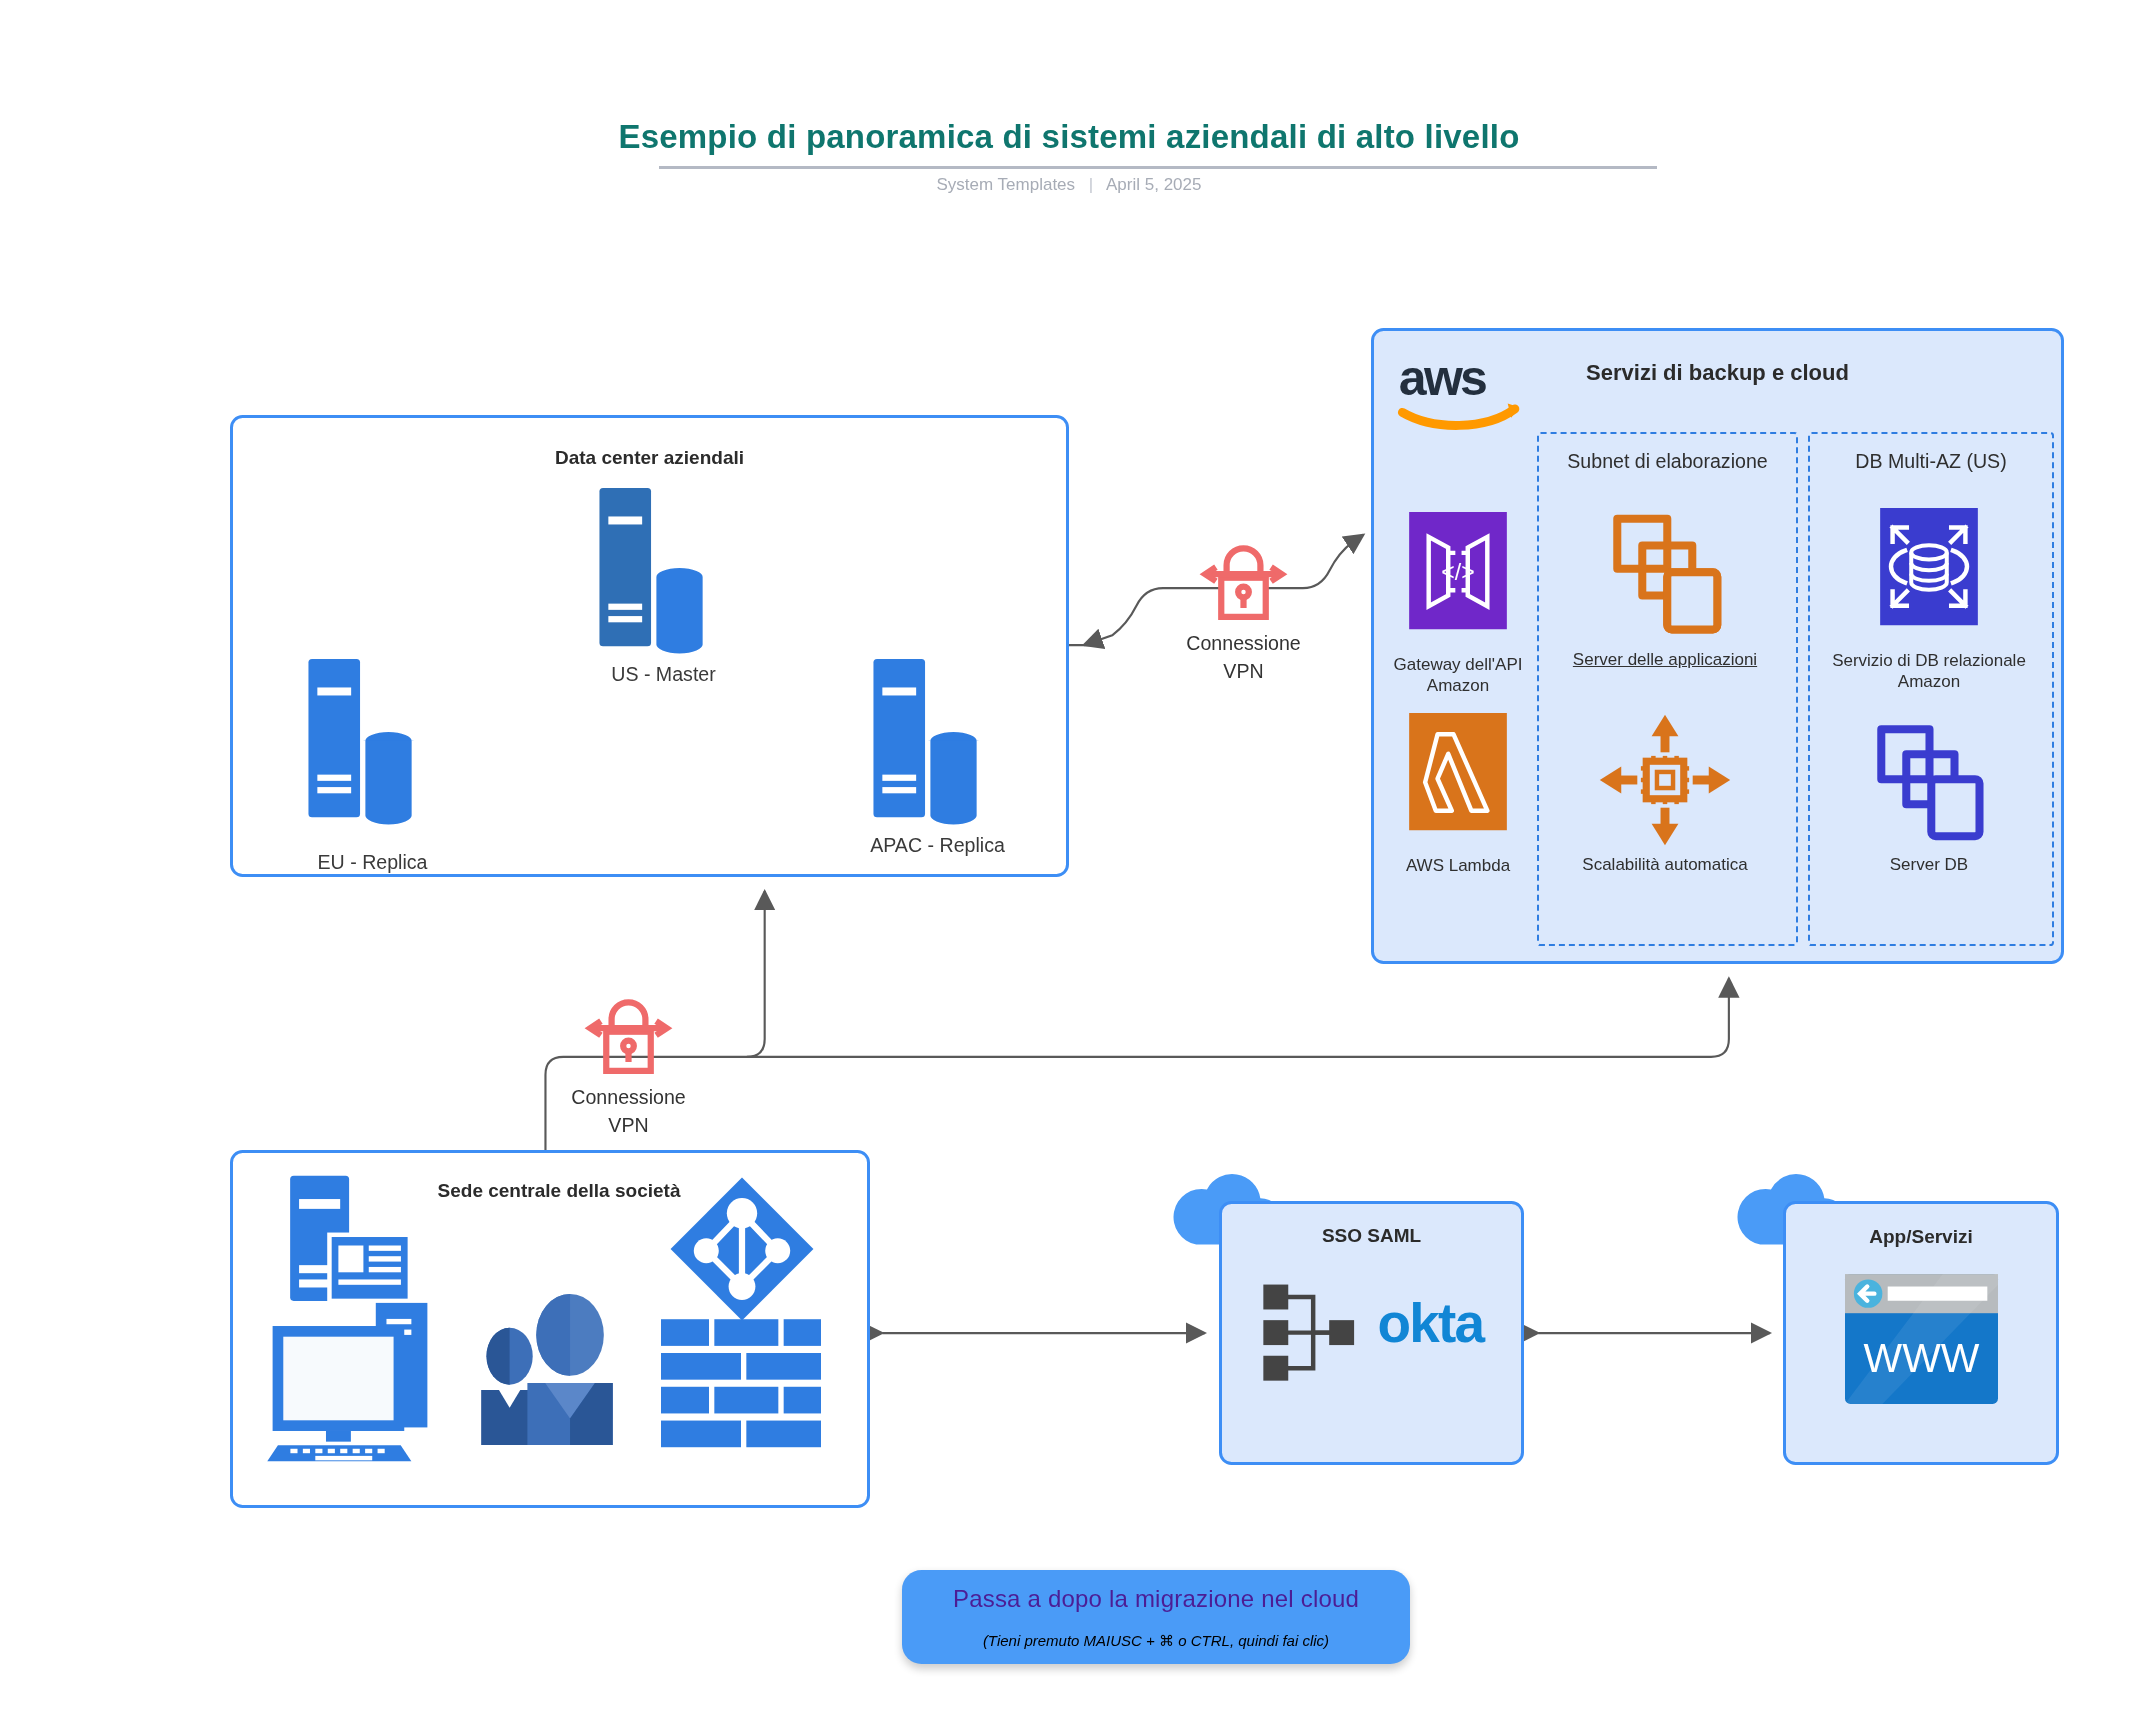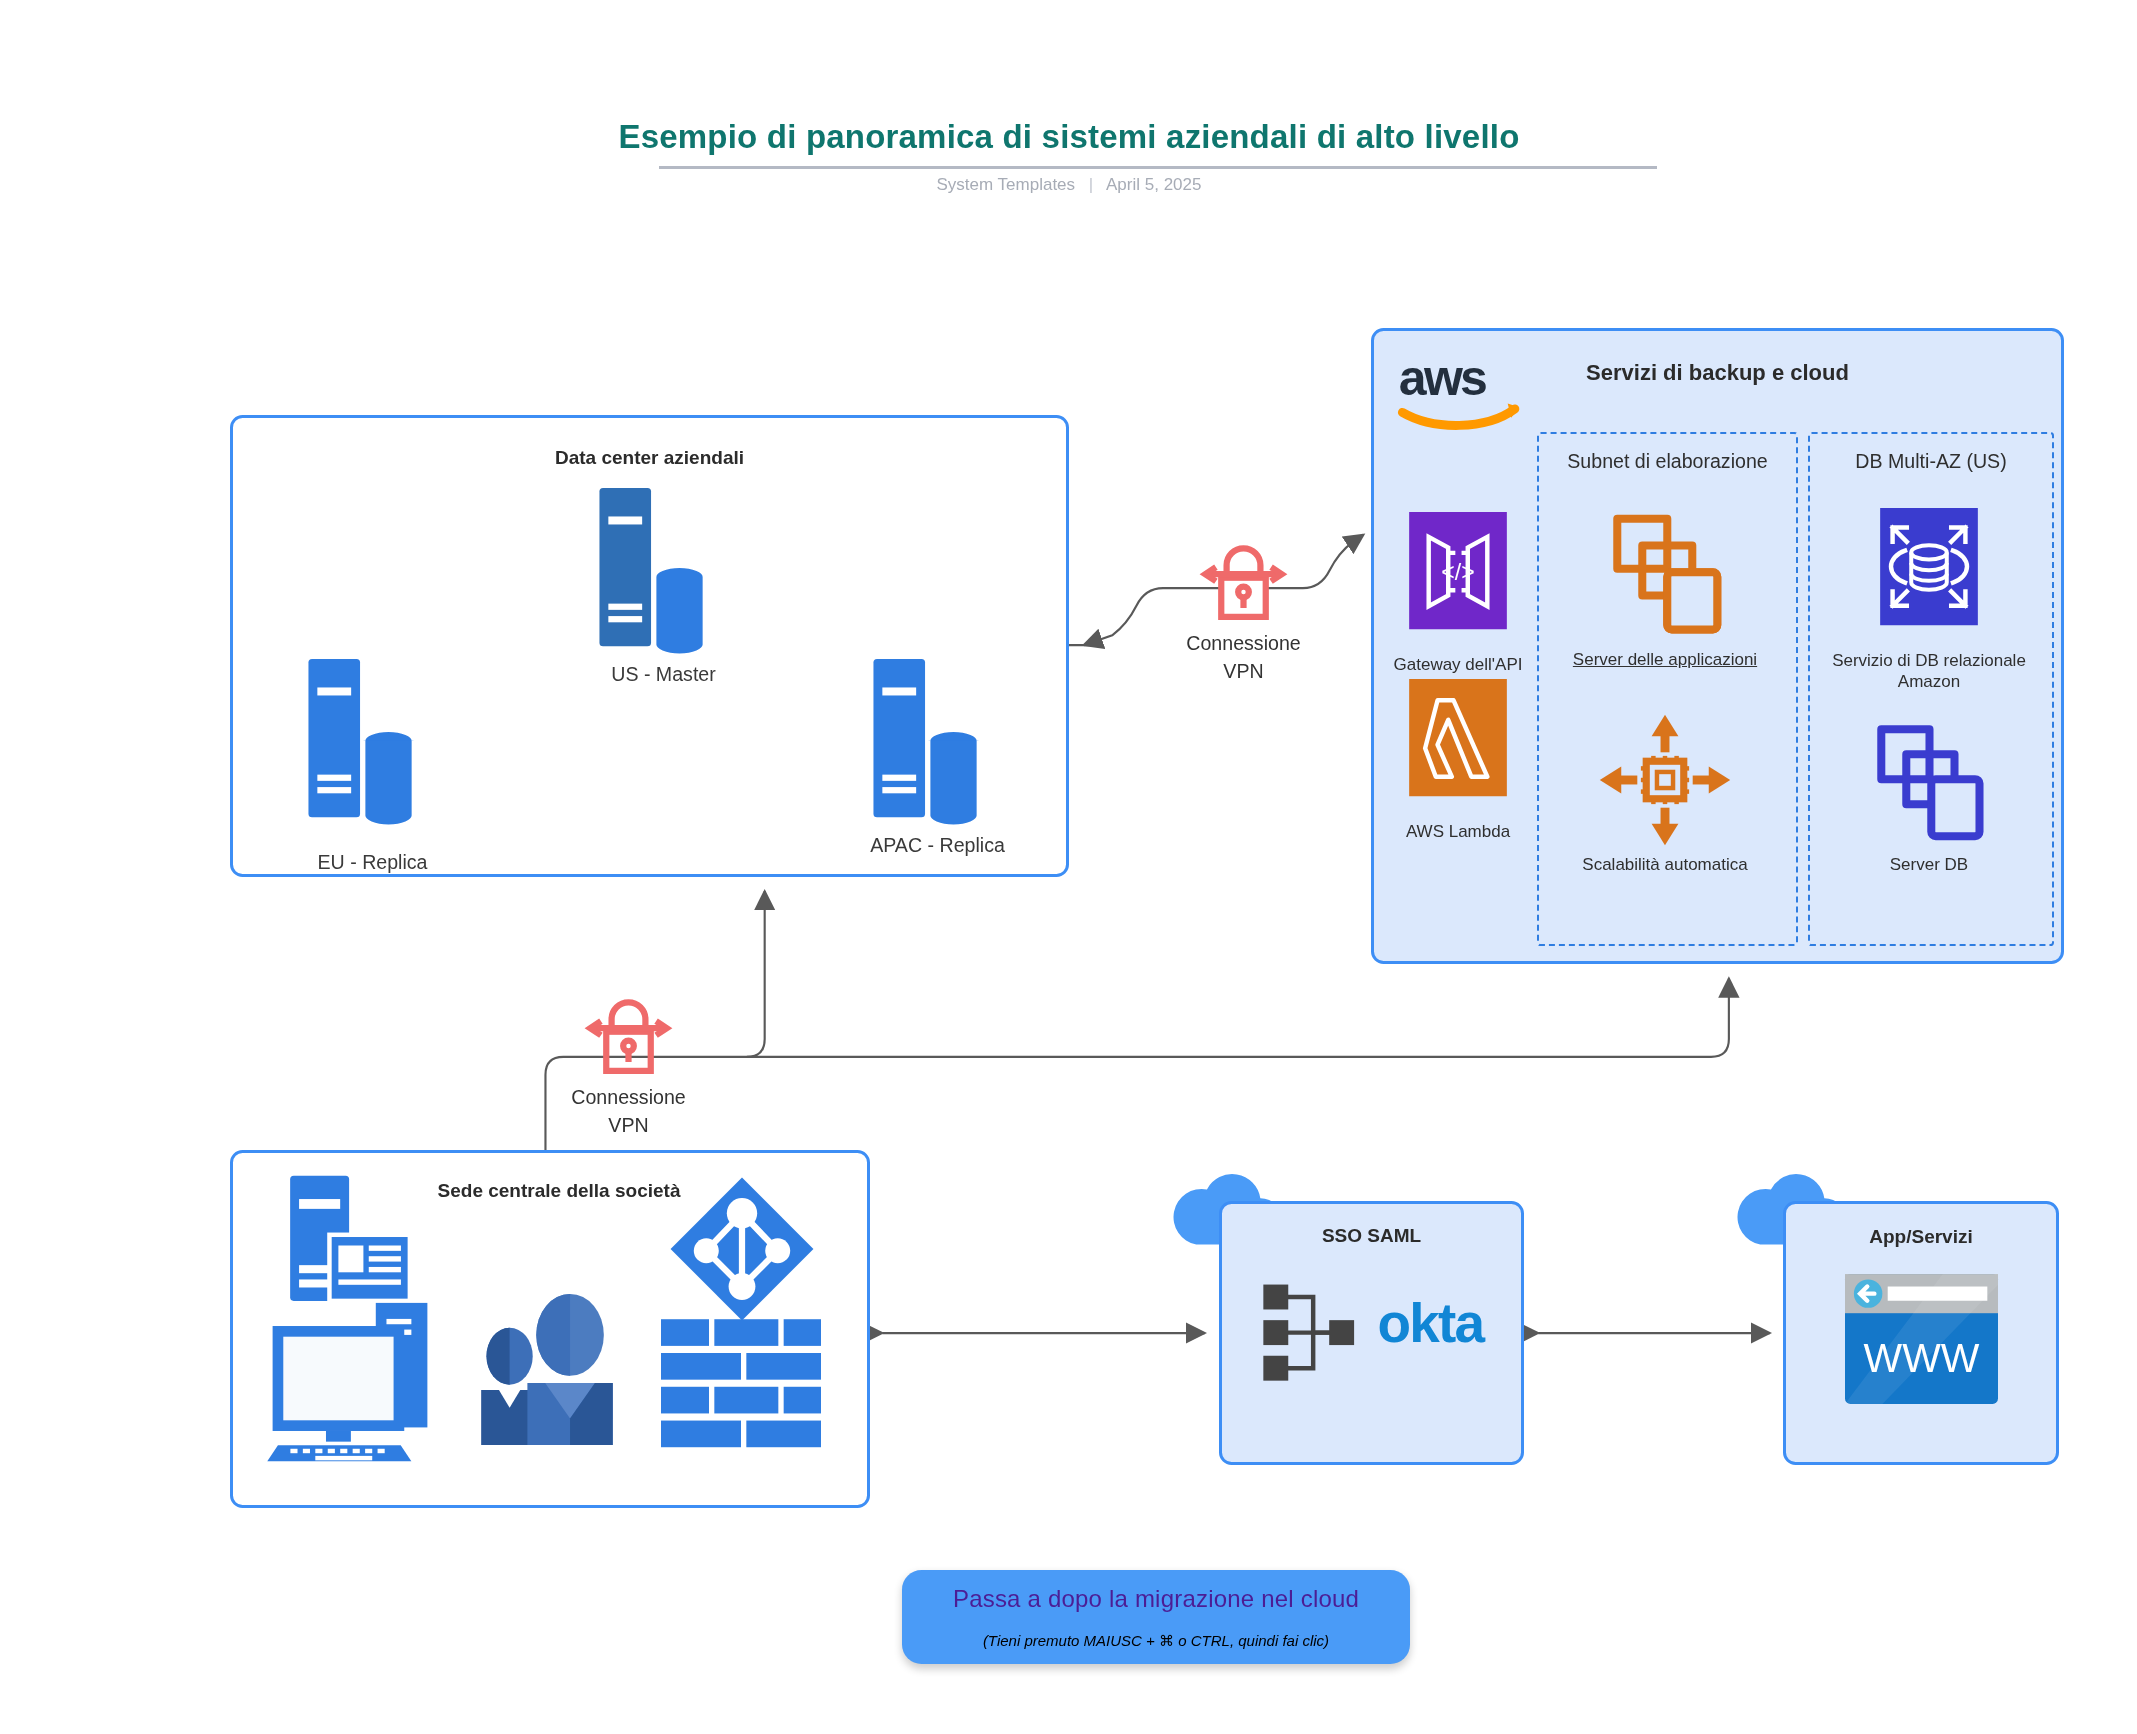--- a/index.html
+++ b/index.html
@@ -178,21 +178,21 @@
       <g stroke="#fff" stroke-width="5" stroke-dasharray="7 7">
           <line x1="53" y1="46" x2="74" y2="46"></line>
           <line x1="53" y1="88" x2="74" y2="88"></line>
         </g>
       <text x="63" y="76" font-size="26" fill="#fff" text-anchor="middle" font-family="Liberation Sans, sans-serif">&lt;/&gt;</text>
     </svg>
   </div>
   <div class="cap">Gateway dell'API Amazon</div>
 </div>
 
-<div class="svc" style="left:1383px;top:679px;width:150px;">
+<div class="svc" style="left:1383px;top:713px;width:150px;">
   <div class="sqicon">
     <svg width="112" height="135" viewBox="0 0 126 152">
       <rect x="8" y="0" width="110" height="132" fill="#d9741b"></rect>
       <path d="M40,24 L58,24 L96,110 L78,110 L52,46 L40,74 L56,110 L38,110 L26,78 z" fill="none" stroke="#fff" stroke-width="5" stroke-linejoin="round"></path>
     </svg>
   </div>
   <div class="cap">AWS Lambda</div>
 </div>
 
 <div class="dashed" id="sub-compute">

